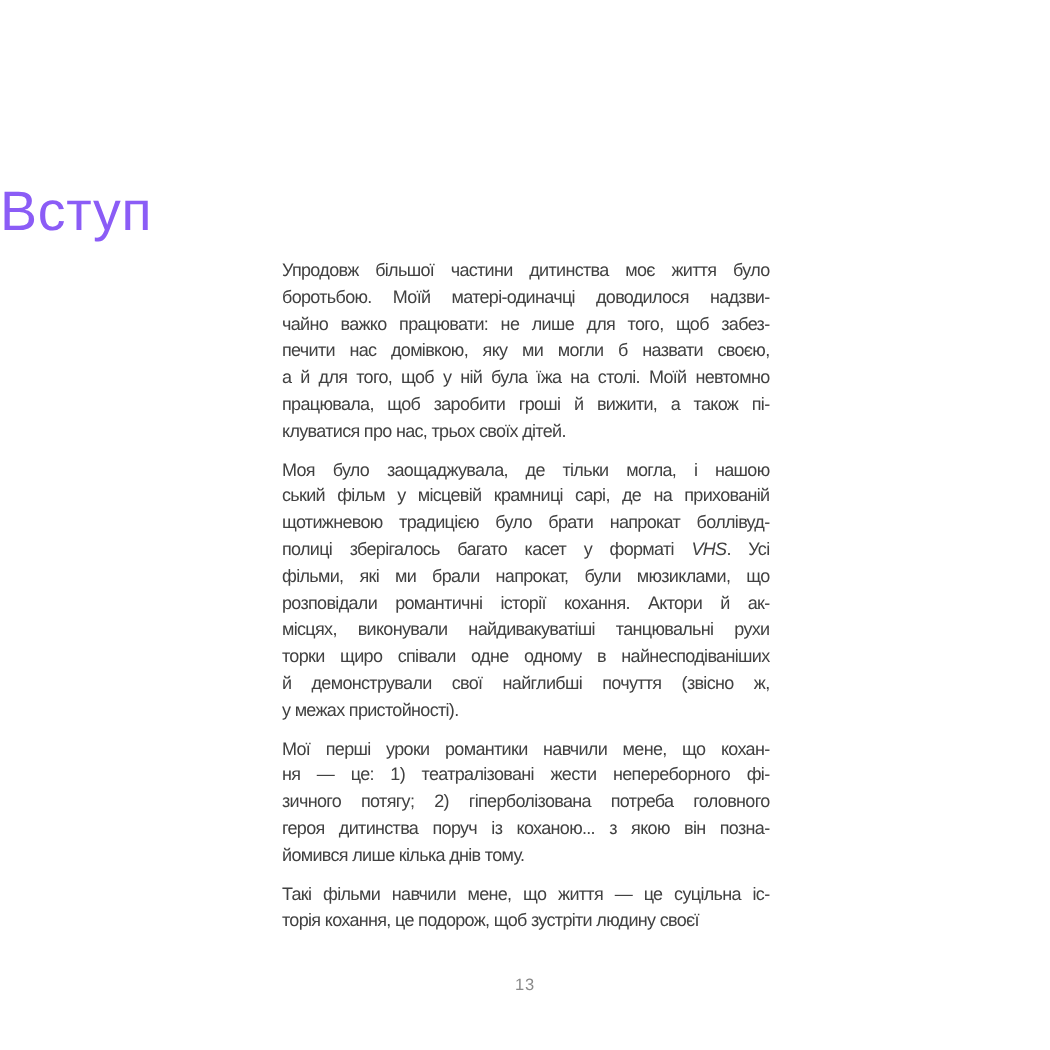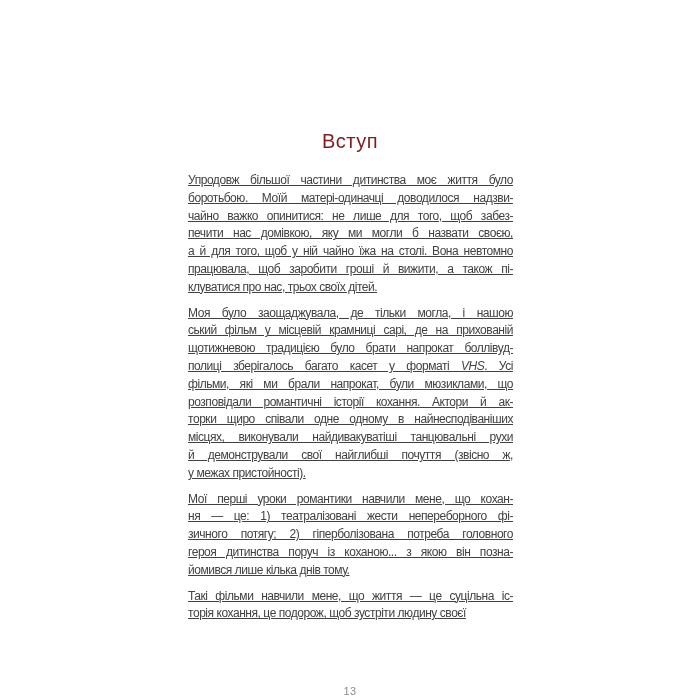--- a/index.html
+++ b/index.html
@@ -9,87 +9,85 @@
     height: 700px;
     background: #ffffff;
     font-family: "Liberation Sans", sans-serif;
     overflow: hidden;
   }
   .chapter-title {
     position: absolute;
     top: 124px;
     left: 0;
     width: 700px;
-    text-align: center;
-    font-size: 20px;
+    font-size: 37px;
     line-height: 34px;
     font-weight: 400;
-    color: #7f1d1d;
+    color: #8b5cf6;
     letter-spacing: 0.5px;
     margin: 0;
   }
   .body-text {
     position: absolute;
     left: 188px;
     top: 172px;
     width: 325px;
     color: #414141;
   }
   .para { margin: 0 0 8px 0; }
   .line {
     font-size: 12px;
     line-height: 17.8px;
     letter-spacing: -0.45px;
     text-align: justify;
     text-align-last: justify;
     white-space: nowrap;
-    text-decoration: underline;
   }
   .line.last {
     text-align: left;
     text-align-last: left;
   }
   .line i { font-style: italic; }
   .page-number {
     position: absolute;
-    top: 684px;
+    top: 650px;
     left: 0;
     width: 700px;
     text-align: center;
     font-size: 11px;
     line-height: 14px;
     color: #8a8a8a;
     letter-spacing: 0.5px;
   }
 </style>
 </head>
 <body>
 
 <div class="page">
   <h1 class="chapter-title">Вступ</h1>
 
   <div class="body-text">
       <div class="para">
         <div class="line"><span>Упродовж більшої частини дитинства моє життя було</span></div>
         <div class="line"><span>боротьбою. Моїй матері-одиначці доводилося надзви-</span></div>
-        <div class="line"><span>чайно важко опинитися: не лише для того, щоб забез-</span></div>
+        <div class="line"><span>чайно важко працювати: не лише для того, щоб забез-</span></div>
         <div class="line"><span>печити нас домівкою, яку ми могли б назвати своєю,</span></div>
-        <div class="line"><span>а й для того, щоб у ній чайно їжа на столі. Вона невтомно</span></div>
+        <div class="line"><span>а й для того, щоб у ній була їжа на столі. Моїй невтомно</span></div>
         <div class="line"><span>працювала, щоб заробити гроші й вижити, а також пі-</span></div>
         <div class="line last"><span>клуватися про нас, трьох своїх дітей.</span></div>
       </div>
       <div class="para">
         <div class="line"><span>Моя було заощаджувала, де тільки могла, і нашою</span></div>
         <div class="line"><span>ський фільм у місцевій крамниці сарі, де на прихованій</span></div>
         <div class="line"><span>щотижневою традицією було брати напрокат боллівуд-</span></div>
         <div class="line"><span>полиці зберігалось багато касет у форматі </span><i>VHS</i><span>. Усі</span></div>
         <div class="line"><span>фільми, які ми брали напрокат, були мюзиклами, що</span></div>
         <div class="line"><span>розповідали романтичні історії кохання. Актори й ак-</span></div>
+        <div class="line"><span>місцях, виконували найдивакуватіші танцювальні рухи</span></div>
         <div class="line"><span>торки щиро співали одне одному в найнесподіваніших</span></div>
-        <div class="line"><span>місцях, виконували найдивакуватіші танцювальні рухи</span></div>
         <div class="line"><span>й демонстрували свої найглибші почуття (звісно ж,</span></div>
         <div class="line last"><span>у межах пристойності).</span></div>
       </div>
       <div class="para">
         <div class="line"><span>Мої перші уроки романтики навчили мене, що кохан-</span></div>
         <div class="line"><span>ня — це: 1) театралізовані жести непереборного фі-</span></div>
         <div class="line"><span>зичного потягу; 2) гіперболізована потреба головного</span></div>
         <div class="line"><span>героя дитинства поруч із коханою... з якою він позна-</span></div>
         <div class="line last"><span>йомився лише кілька днів тому.</span></div>
       </div>

